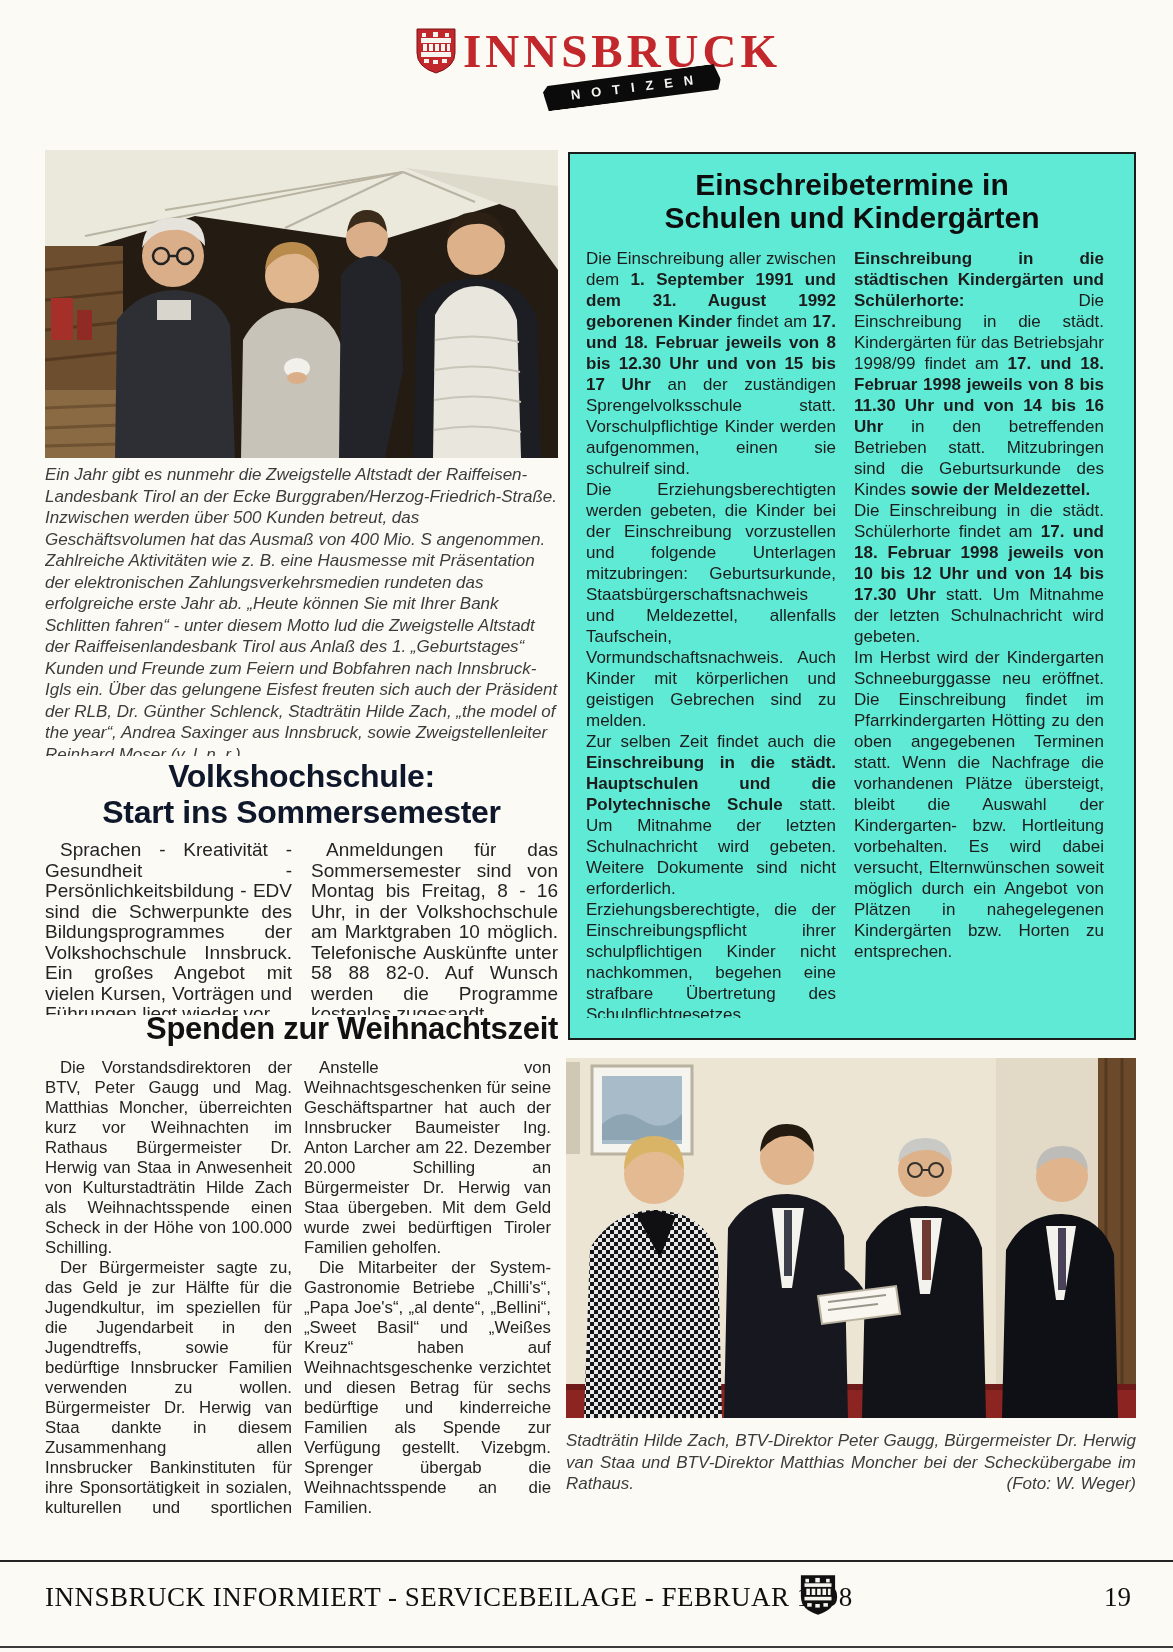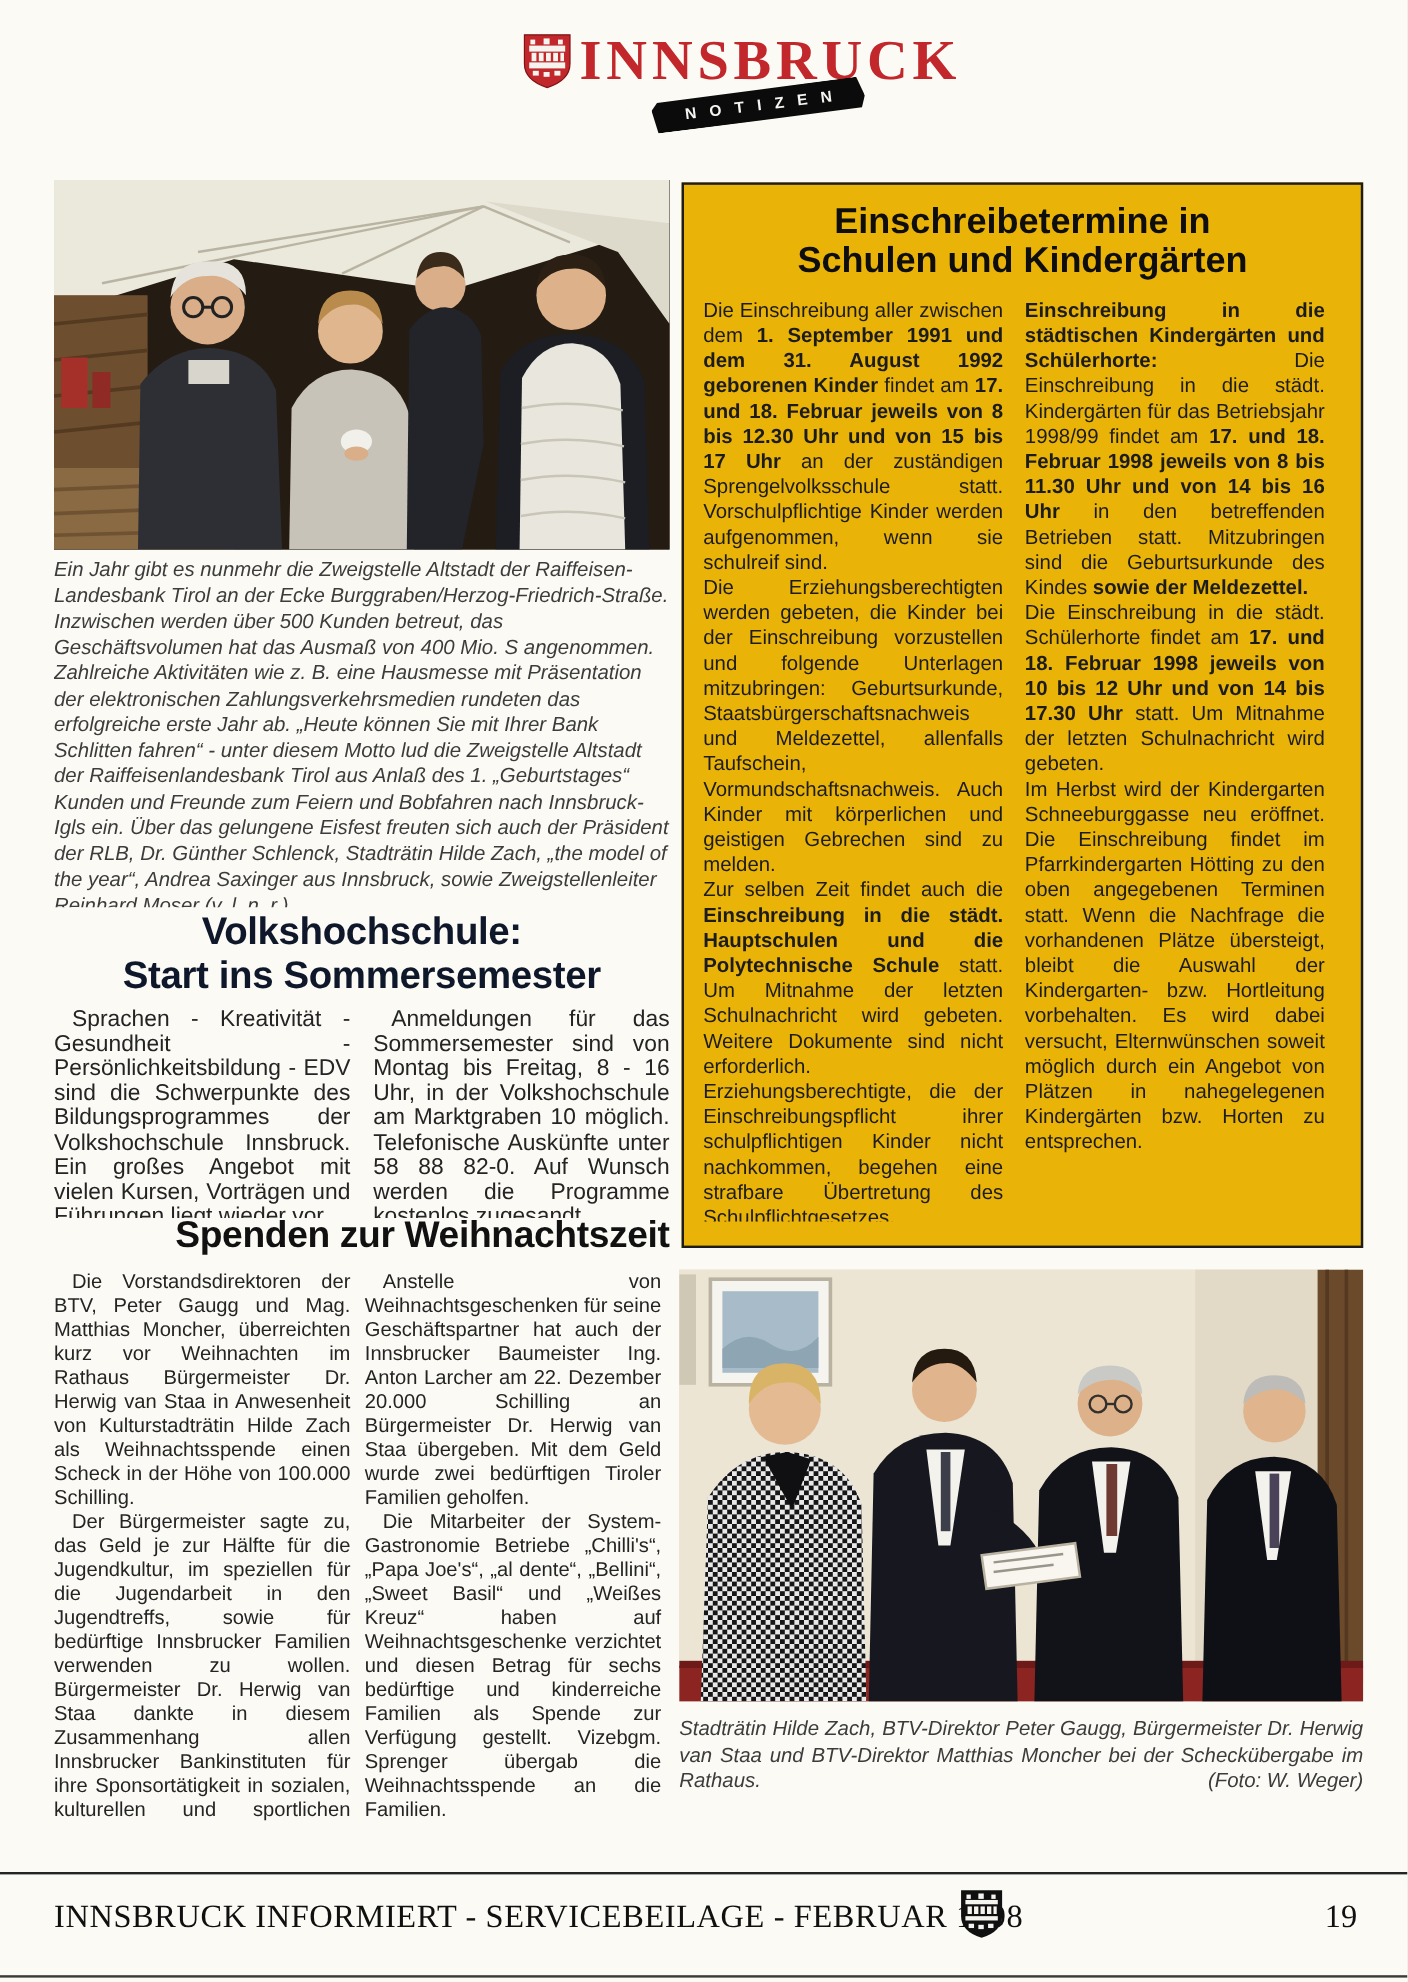--- a/index.html
+++ b/index.html
@@ -1,20 +1,20 @@
 <!DOCTYPE html>
 <html lang="de"><head>
 <meta charset="utf-8">
 <style>
   html,body{margin:0;padding:0;background:#e9e7e1;}
   .page{position:relative;width:1173px;height:1652px;background:#fbfaf5;overflow:hidden;
         font-family:"Liberation Sans",sans-serif;color:#1e1e1e;}
 
   
-  .logo-row{position:absolute;left:436px;top:28px;display:flex;align-items:flex-start;gap:7px;}
+  .logo-row{position:absolute;left:416px;top:28px;display:flex;align-items:flex-start;gap:7px;}
   .logo-title{font-family:"Liberation Serif",serif;font-weight:700;font-size:47px;line-height:46px;
               letter-spacing:4px;color:#c1272b;}
   .ribbon{position:absolute;left:543px;top:74px;width:178px;height:27px;background:#0b0b0b;
           transform:rotate(-7deg);display:flex;align-items:center;justify-content:center;
           clip-path:polygon(0% 28%,3% 6%,97% 0%,100% 60%,98% 96%,2% 100%);}
   .ribbon span{color:#f5f5f2;font-size:13px;font-weight:700;letter-spacing:11px;padding-left:11px;}
 
   
   .body-col p{margin:0;text-align:justify;font-size:17px;line-height:20px;color:#242424;hyphens:auto;}
   .ind{text-indent:15px;}
@@ -30,21 +30,21 @@
   .vhs-cols .body-col{width:247px;}
   .vhs-cols p{font-size:19px;line-height:20.5px;}
 
   .spenden-head{position:absolute;left:45px;top:1012px;width:513px;text-align:right;
                 font-weight:700;font-size:31px;line-height:34px;color:#111;letter-spacing:-0.3px;}
   .spenden-cols{position:absolute;left:45px;top:1058px;width:513px;height:460px;display:flex;gap:12px;overflow:hidden;}
   .spenden-cols .body-col{width:247px;}
   .spenden-cols p{font-size:16.8px;line-height:20px;}
 
   
-  .info-box{position:absolute;left:568px;top:152px;width:568px;height:888px;background:#eab308;
+  .info-box{position:absolute;left:568px;top:152px;width:568px;height:888px;background:#5eead4;
             border:2px solid #1c1c1c;box-sizing:border-box;padding:12px 16px 10px 16px;}
   .info-box-title{text-align:center;font-weight:700;font-size:30px;line-height:33px;color:#0e0e0e;margin:2px 0 14px 0;}
   .box-cols{display:flex;gap:18px;height:770px;overflow:hidden;}
   .box-col{width:250px;}
   .box-col p{margin:0;text-align:justify;font-size:17px;line-height:21px;color:#1c1c1c;hyphens:auto;}
   .box-col p b, .box-col p .b{font-weight:700;}
 
   
   .photo2{position:absolute;left:566px;top:1058px;width:570px;height:360px;background:#e7e1d1;}
   .caption2{position:absolute;left:566px;top:1430px;width:570px;height:96px;overflow:hidden;text-align:justify;}
@@ -180,21 +180,21 @@
     </div>
   </div>
 
   <div class="info-box">
     <div class="info-box-title">
       <div>Einschreibetermine in</div>
       <div>Schulen und Kindergärten</div>
     </div>
     <div class="box-cols">
       <div class="box-col">
-        <p><span>Die Einschreibung aller zwischen dem </span><span class="b">1. September 1991 und dem 31. August 1992 geborenen Kinder</span><span> findet am </span><span class="b">17. und 18. Februar jeweils von 8 bis 12.30 Uhr und von 15 bis 17 Uhr</span><span> an der zuständigen Sprengelvolksschule statt. Vorschulpflichtige Kinder werden aufgenommen, wenn sie schulreif sind.</span></p>
+        <p><span>Die Einschreibung aller zwischen dem </span><span class="b">1. September 1991 und dem 31. August 1992 geborenen Kinder</span><span> findet am </span><span class="b">17. und 18. Februar jeweils von 8 bis 12.30 Uhr und von 15 bis 17 Uhr</span><span> an der zuständigen Sprengelvolksschule statt. Vorschulpflichtige Kinder werden aufgenommen, einen sie schulreif sind.</span></p>
         <p>Die Erziehungsberechtigten werden gebeten, die Kinder bei der Einschreibung vorzustellen und folgende Unterlagen mitzubringen: Geburtsurkunde, Staatsbürgerschaftsnachweis und Meldezettel, allenfalls Taufschein, Vormundschaftsnachweis. Auch Kinder mit körperlichen und geistigen Gebrechen sind zu melden.</p>
         <p><span>Zur selben Zeit findet auch die </span><span class="b">Einschreibung in die städt. Hauptschulen und die Polytechnische Schule</span><span> statt. Um Mitnahme der letzten Schulnachricht wird gebeten. Weitere Dokumente sind nicht erforderlich.</span></p>
         <p>Erziehungsberechtigte, die der Einschreibungspflicht ihrer schulpflichtigen Kinder nicht nachkommen, begehen eine strafbare Übertretung des Schulpflichtgesetzes.</p>
       </div>
       <div class="box-col">
         <p><span class="b">Einschreibung in die städtischen Kindergärten und Schülerhorte:</span><span> Die Einschreibung in die städt. Kindergärten für das Betriebsjahr 1998/99 findet am </span><span class="b">17. und 18. Februar 1998 jeweils von 8 bis 11.30 Uhr und von 14 bis 16 Uhr</span><span> in den betreffenden Betrieben statt. Mitzubringen sind die Geburtsurkunde des Kindes </span><span class="b">sowie der Meldezettel.</span></p>
         <p><span>Die Einschreibung in die städt. Schülerhorte findet am </span><span class="b">17. und 18. Februar 1998 jeweils von 10 bis 12 Uhr und von 14 bis 17.30 Uhr</span><span> statt. Um Mitnahme der letzten Schulnachricht wird gebeten.</span></p>
         <p>Im Herbst wird der Kindergarten Schneeburggasse neu eröffnet. Die Einschreibung findet im Pfarrkindergarten Hötting zu den oben angegebenen Terminen statt. Wenn die Nachfrage die vorhandenen Plätze übersteigt, bleibt die Auswahl der Kindergarten- bzw. Hortleitung vorbehalten. Es wird dabei versucht, Elternwünschen soweit möglich durch ein Angebot von Plätzen in nahegelegenen Kindergärten bzw. Horten zu entsprechen.</p>
       </div>
     </div>

